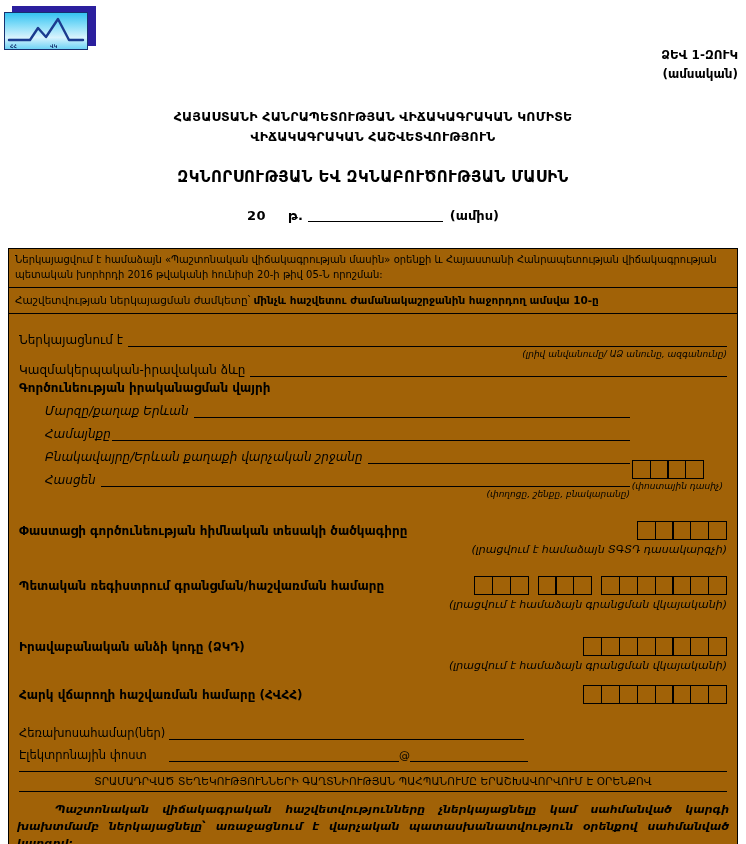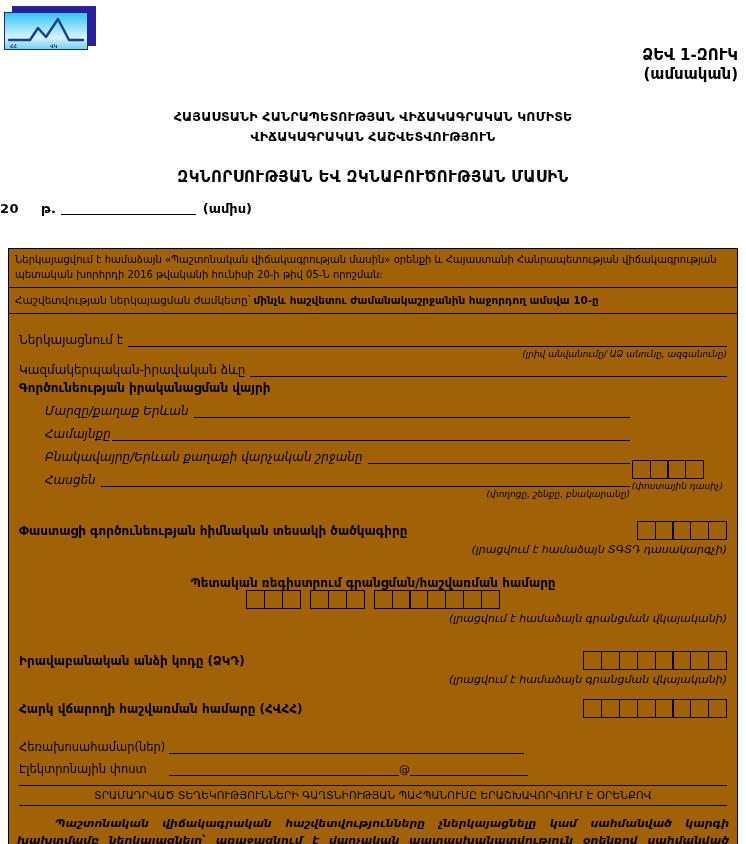--- a/index.html
+++ b/index.html
@@ -54,21 +54,21 @@
   }
   .logo-txt.l { left: 5px; }
   .logo-txt.r { left: 45px; }
 
   
   .form-code {
     position: absolute;
     right: 8px;
     top: 46px;
     text-align: right;
-    font-size: 15px;
+    font-size: 12px;
     font-weight: bold;
     line-height: 19px;
   }
 
   
   .titles {
     position: absolute;
     left: 0;
     top: 107px;
     width: 746px;
@@ -83,24 +83,24 @@
   .doc-title {
     font-size: 15px;
     font-weight: bold;
     margin-top: 21px;
     letter-spacing: .4px;
   }
 
   
   .date-line {
     position: absolute;
-    top: 201px;
+    top: 208px;
     left: 0;
     width: 746px;
-    text-align: left;
+    text-align: center;
     font-size: 13px;
     font-weight: bold;
   }
   .date-line .yr { letter-spacing: .5px; }
   .date-line .gap { display: inline-block; width: 22px; }
   .date-line .rule {
     display: inline-block;
     width: 135px;
     border-bottom: 1.4px solid #000;
     margin: 0 7px -2px 5px;
@@ -338,21 +338,21 @@
           <span class="bx"></span>
           <span class="bx"></span>
           <span class="bx"></span>
           <span class="bx"></span>
           <span class="bx"></span>
         </div>
       </div>
     </div>
     <div class="note-right">(լրացվում է համաձայն ՏԳՏԴ դասակարգչի)</div>
 
-    <div class="brow" style="margin-top:20px;flex-direction:column;">
+    <div class="brow" style="margin-top:20px;">
       <div class="blab">Պետական ռեգիստրում գրանցման/հաշվառման համարը</div>
       <div class="bbox">
         <div class="boxes">
           <span class="grp">
             <span class="bx"></span>
             <span class="bx"></span>
             <span class="bx"></span>
           </span>
           <span class="grp">
             <span class="bx"></span>

